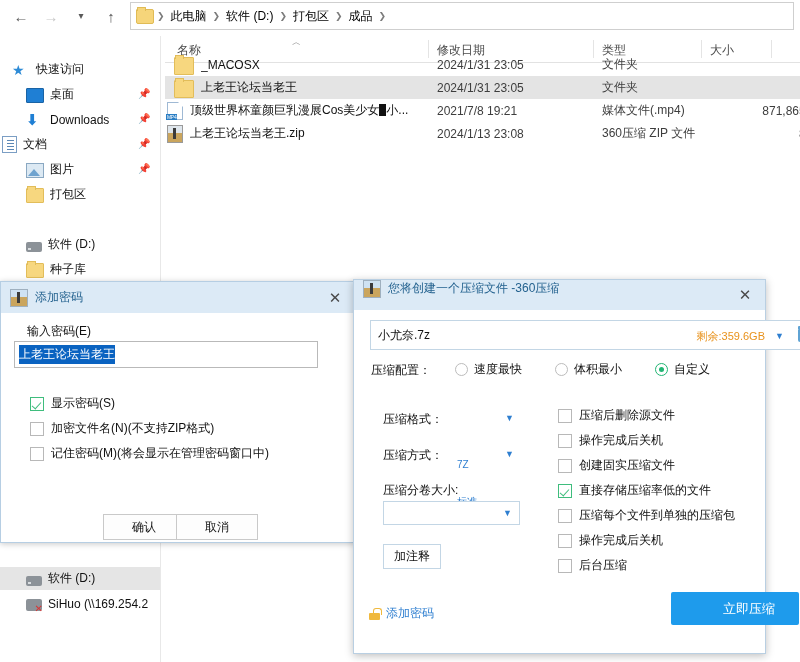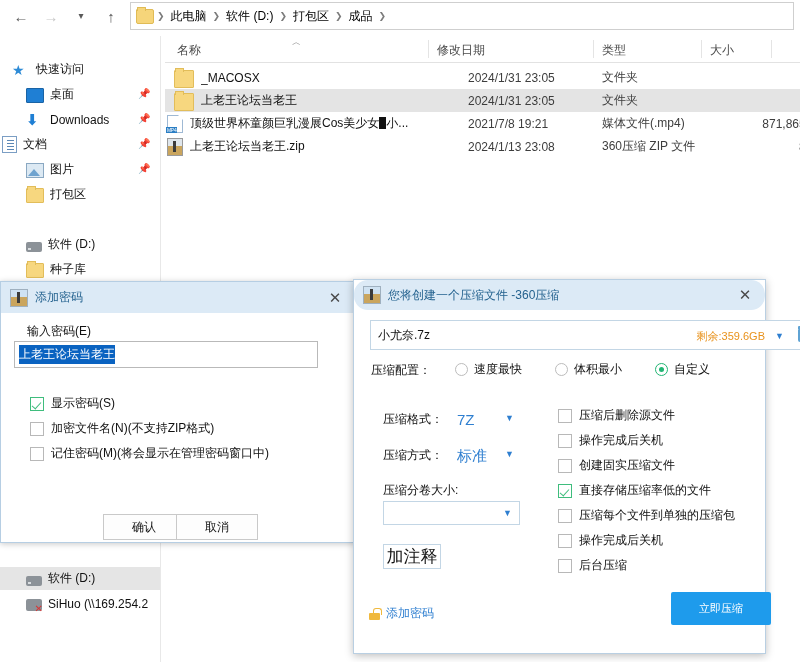--- a/index.html
+++ b/index.html
@@ -59,26 +59,26 @@
                 border-right:6px solid transparent;border-bottom:7px solid #6fa3cf;}
   .ic-drive{width:16px;height:10px;background:#8c9298;border-radius:2px;margin-top:4px;}
   .ic-drive:after{content:"";position:absolute;left:2px;top:6px;width:3px;height:2px;background:#d9dde0;}
   .ic-netdrive{width:16px;height:12px;background:#8c9298;border-radius:2px;margin-top:3px;}
   .ic-netdrive:after{content:"✕";position:absolute;right:-1px;bottom:-3px;color:#d93434;font-size:10px;font-weight:bold;line-height:1;}
   .ic-net{width:17px;height:14px;margin-top:1px;}
   .ic-net:before{content:"";position:absolute;left:2px;top:1px;width:12px;height:9px;background:#bcd9ef;border:1px solid #5f96c4;}
   .ic-net:after{content:"";position:absolute;left:0px;top:7px;width:8px;height:6px;background:#3f86c4;border-radius:1px;}
 
   
-  .filelist{position:absolute;left:165px;top:66px;width:635px;}
+  .filelist{position:absolute;left:165px;top:53px;width:635px;}
   .frow{position:relative;height:23px;display:flex;align-items:center;font-size:12px;color:#111;}
   .frow.sel{background:#e4e4e4;}
   .fico{width:18px;height:16px;margin-left:9px;margin-right:7px;flex:0 0 auto;position:relative;}
   .fname{white-space:nowrap;overflow:hidden;}
-  .fdate{position:absolute;left:272px;color:#3d3d3d;margin-left:31px;}
+  .fdate{position:absolute;left:272px;color:#3d3d3d;}
   .ftype{position:absolute;left:437px;color:#3d3d3d;}
   .fsize{position:absolute;left:545px;width:115px;text-align:right;color:#3d3d3d;}
   .redact{display:inline-block;width:7px;height:12px;background:#111;vertical-align:-2px;}
 
   .ic-mp4{width:14px;height:16px;background:#fff;border:1px solid #9fb9d4;margin-left:2px;}
   .ic-mp4:before{content:"";position:absolute;right:-1px;top:-1px;border-left:5px solid transparent;border-top:5px solid #fff;}
   .ic-mp4:after{content:"MP4";position:absolute;left:-2px;bottom:-1px;background:#2a7ec4;color:#fff;font-size:5px;
                 line-height:6px;padding:0 1px;letter-spacing:-.3px;font-family:"Liberation Sans",sans-serif;}
   .ic-zip{width:14px;height:16px;margin-left:2px;background:linear-gradient(#dfe6ec 0 45%,#caa55d 45% 100%);border:1px solid #9a9a9a;}
   .ic-zip:after{content:"";position:absolute;left:5px;top:2px;width:3px;height:11px;background:#3b3b3b;}
@@ -104,21 +104,21 @@
   .cbox.on:after{content:"";position:absolute;left:3px;top:2px;width:4px;height:8px;border:solid #3fbd7d;
                  border-width:0 1.6px 1.6px 0;transform:rotate(42deg);}
   .pw-note{position:absolute;left:47px;top:206px;font-size:12px;color:#111;}
   .lnk{color:#2f7fd0;}
   .pw-btn{position:absolute;top:232px;width:82px;height:26px;border:1px solid #c9c9c9;background:#fdfdfd;
           display:flex;align-items:center;justify-content:center;font-size:12px;color:#111;box-sizing:border-box;}
 
   
   #zipdlg{position:absolute;left:353px;top:279px;width:413px;height:375px;background:#fff;
           border:1px solid #b9cfe2;box-shadow:0 2px 8px rgba(0,0,0,.25);box-sizing:border-box;}
-  #zipdlg .tbar{height:30px;background:#dceaf6;display:flex;align-items:center;position:relative;border-radius:14px;}
+  #zipdlg .tbar{height:30px;background:#dceaf6;display:flex;position:relative;}
   #zipdlg .tbar .tico{width:16px;height:16px;margin-left:9px;margin-right:7px;position:relative;
                       background:linear-gradient(#cfe2f2 0 45%,#caa55d 45% 100%);border:1px solid #9fb0bf;}
   #zipdlg .tbar .tico:after{content:"";position:absolute;left:6px;top:2px;width:3px;height:11px;background:#3b3b3b;}
   #zipdlg .ttl{font-size:12px;color:#24628f;}
   #zipdlg .xbtn{position:absolute;right:0;top:0;width:40px;height:30px;display:flex;align-items:center;
                 justify-content:center;color:#4a4a4a;font-size:15px;}
   .zname{position:absolute;left:16px;top:40px;width:453px;height:30px;border:1px solid #c3d6e5;background:#fff;
          box-sizing:border-box;display:flex;align-items:center;}
   .zname .val{font-size:12px;color:#111;margin-left:7px;}
   .zfree{position:absolute;right:57px;top:8px;font-size:11px;color:#e8921c;}
@@ -128,24 +128,24 @@
   .zfolder:after{content:"";position:absolute;left:2px;top:3px;right:2px;height:1px;background:#fff;box-shadow:0 3px 0 #fff;}
 
   .zcfg-lbl{position:absolute;left:17px;top:82px;font-size:12px;color:#111;}
   .radiorow{position:absolute;top:81px;display:flex;align-items:center;font-size:12px;color:#111;}
   .radio{width:13px;height:13px;border:1px solid #bcbcbc;border-radius:50%;box-sizing:border-box;margin-right:6px;
          flex:0 0 auto;position:relative;background:#fff;}
   .radio.on{border:1.5px solid #21b573;}
   .radio.on:after{content:"";position:absolute;left:3px;top:3px;width:5px;height:5px;border-radius:50%;background:#21b573;}
 
   .zlbl{position:absolute;left:30px;font-size:12px;color:#111;}
-  .zval{position:absolute;font-size:15px;color:#2f7fd0;}
+  .zval{position:absolute;font-size:10px;color:#2f7fd0;margin-top:48px;}
   .zdd{position:absolute;font-size:9px;color:#2f7fd0;}
   .zcomment{position:absolute;left:30px;top:540px;width:58px;height:25px;border:1px solid #c3d6e5;background:#fff;
-            display:flex;align-items:center;justify-content:center;font-size:17px;color:#111;box-sizing:border-box;}
+            display:flex;align-items:center;justify-content:center;font-size:12px;color:#111;box-sizing:border-box;}
 
   .zcb{position:absolute;left:205px;display:flex;align-items:center;font-size:12px;color:#111;}
   .lockico{width:11px;height:12px;position:relative;margin-right:6px;}
   .lockico:before{content:"";position:absolute;left:0;bottom:0;width:11px;height:7px;background:#f0b93d;border-radius:1px;}
   .lockico:after{content:"";position:absolute;left:4px;top:0;width:7px;height:6px;border:1.6px solid #f0b93d;
                  border-bottom:none;border-radius:3px 3px 0 0;}
 </style>
 </head>
 <body>
 
@@ -370,14 +370,14 @@
   <div class="zcb" style="top:278px">
     <span class="cbox"></span>
     <span>后台压缩</span>
   </div>
 
   <div style="position:absolute;left:16px;top:326px;display:flex;align-items:center;pointer-events:auto;">
     <span class="lockico"></span>
     <span style="font-size:12px;color:#2f7fd0;">添加密码</span>
   </div>
 
-  <div style="position:absolute;left:318px;top:313px;width:100px;height:33px;background:#1e9bec;color:#fff;font-size:11px;display:flex;align-items:center;justify-content:center;border-radius:2px;pointer-events:auto;">立即压缩</div>
+  <div style="position:absolute;left:318px;top:313px;width:100px;height:33px;background:#1e9bec;color:#fff;font-size:13px;display:flex;align-items:center;justify-content:center;border-radius:2px;pointer-events:auto;padding-left:28px;">立即压缩</div>
 </div>
 
 </body></html>

